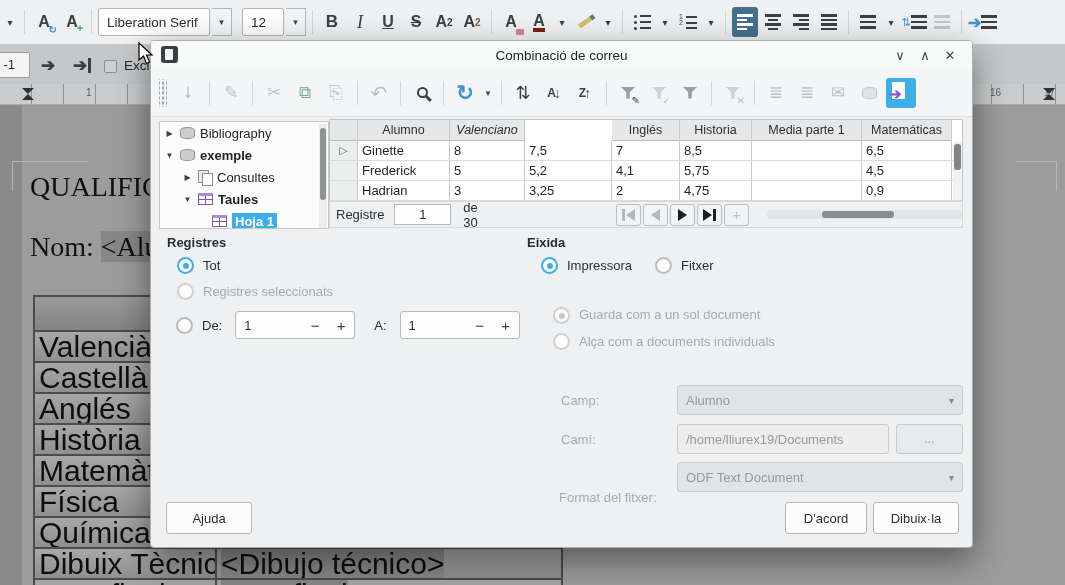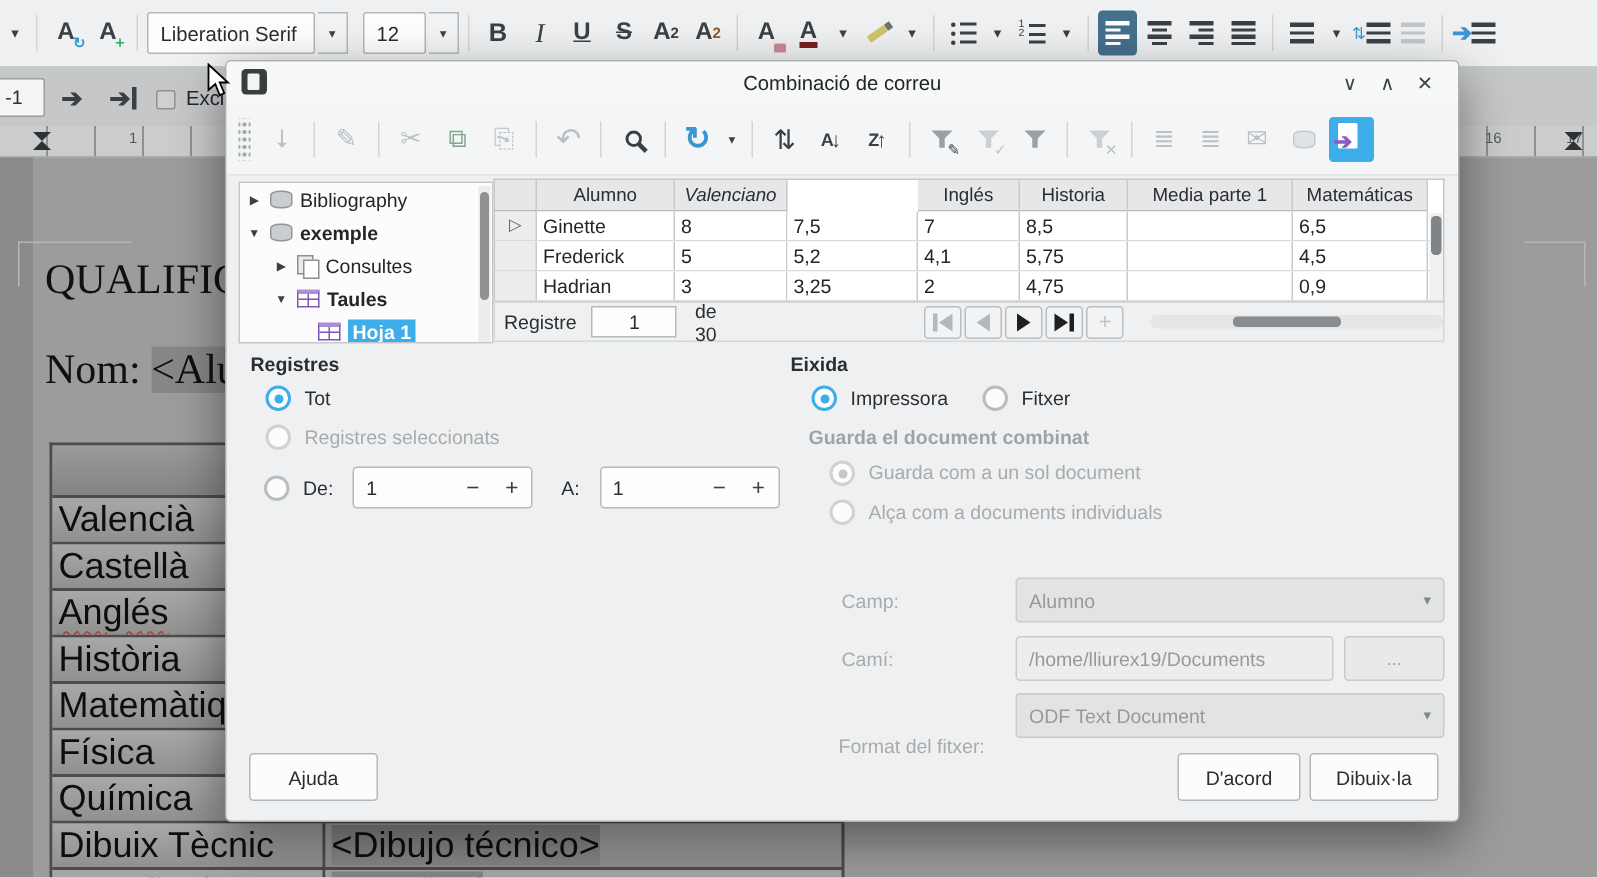--- a/index.html
+++ b/index.html
@@ -58,21 +58,21 @@
   #page-left-strip{left:0;top:0;width:22px;height:480px;background:#8a8a8a;}
   .boundary{border-color:#b6b6b6;}
   #doc-heading{left:30px;top:66px;font-family:"Liberation Serif",serif;font-size:28px;color:#101010;}
   #doc-nom{left:30px;top:126px;font-family:"Liberation Serif",serif;font-size:28px;color:#101010;}
   .fieldshade{background:#878787;}
   #doc-table{left:33px;top:190px;width:530px;border-top:2px solid #4c4c4c;border-left:2px solid #4c4c4c;}
   .drow{display:flex;border-bottom:2px solid #4c4c4c;height:31px;}
   .drow.dhead{height:35px;}
   .drow.dhead .dcell{background:linear-gradient(180deg,#9a9a9a,#848484);}
   .dcell{background:linear-gradient(180deg,#a8a8a8,#909090);border-right:2px solid #4c4c4c;
-    font-size:24px;color:#0e0e0e;line-height:29px;padding-left:4px;overflow:hidden;white-space:nowrap;}
+    font-size:30px;color:#0e0e0e;line-height:29px;padding-left:4px;overflow:hidden;white-space:nowrap;}
   .dleft{width:182px;} .dright{flex:1;}
   .squiggle{text-decoration:underline wavy #b33c30 1px;text-underline-offset:4px;}
 
   
   #cursor{left:138px;top:42px;z-index:60;}
 
   
   #dialog{left:150px;top:40px;width:823px;height:508px;background:#eff0f1;border:1px solid #aeb1b3;border-radius:4px;
     box-shadow:0 12px 34px rgba(0,0,0,.45);z-index:40;overflow:hidden;}
   #dlg-title{left:0;top:0;width:100%;height:28px;background:#f7f8f8;display:flex;align-items:center;}
@@ -571,21 +571,20 @@
       </span>
     </div>
 
     <div class="abs grptitle" style="left:376px;top:194px">Eixida</div>
     <div class="abs" style="left:390px;top:216px;display:flex;align-items:center;gap:9px">
       <span class="radio sel"></span>
       <span class="optlabel">Impressora</span>
       <span class="radio" style="margin-left:14px"></span>
       <span class="optlabel">Fitxer</span>
     </div>
-    <div class="abs grptitle disabled" style="left:388px;top:243px">Guarda el document combinat</div>
     <div class="abs" style="left:402px;top:266px;display:flex;gap:9px">
       <span class="radio disabled sel"></span>
       <span class="optlabel disabled">Guarda com a un sol document</span>
     </div>
     <div class="abs" style="left:402px;top:292px;display:flex;align-items:center;gap:9px">
       <span class="radio disabled"></span>
       <span class="optlabel disabled">Alça com a documents individuals</span>
     </div>
 
     <div class="abs optlabel disabled" style="left:410px;top:352px">Camp:</div>

